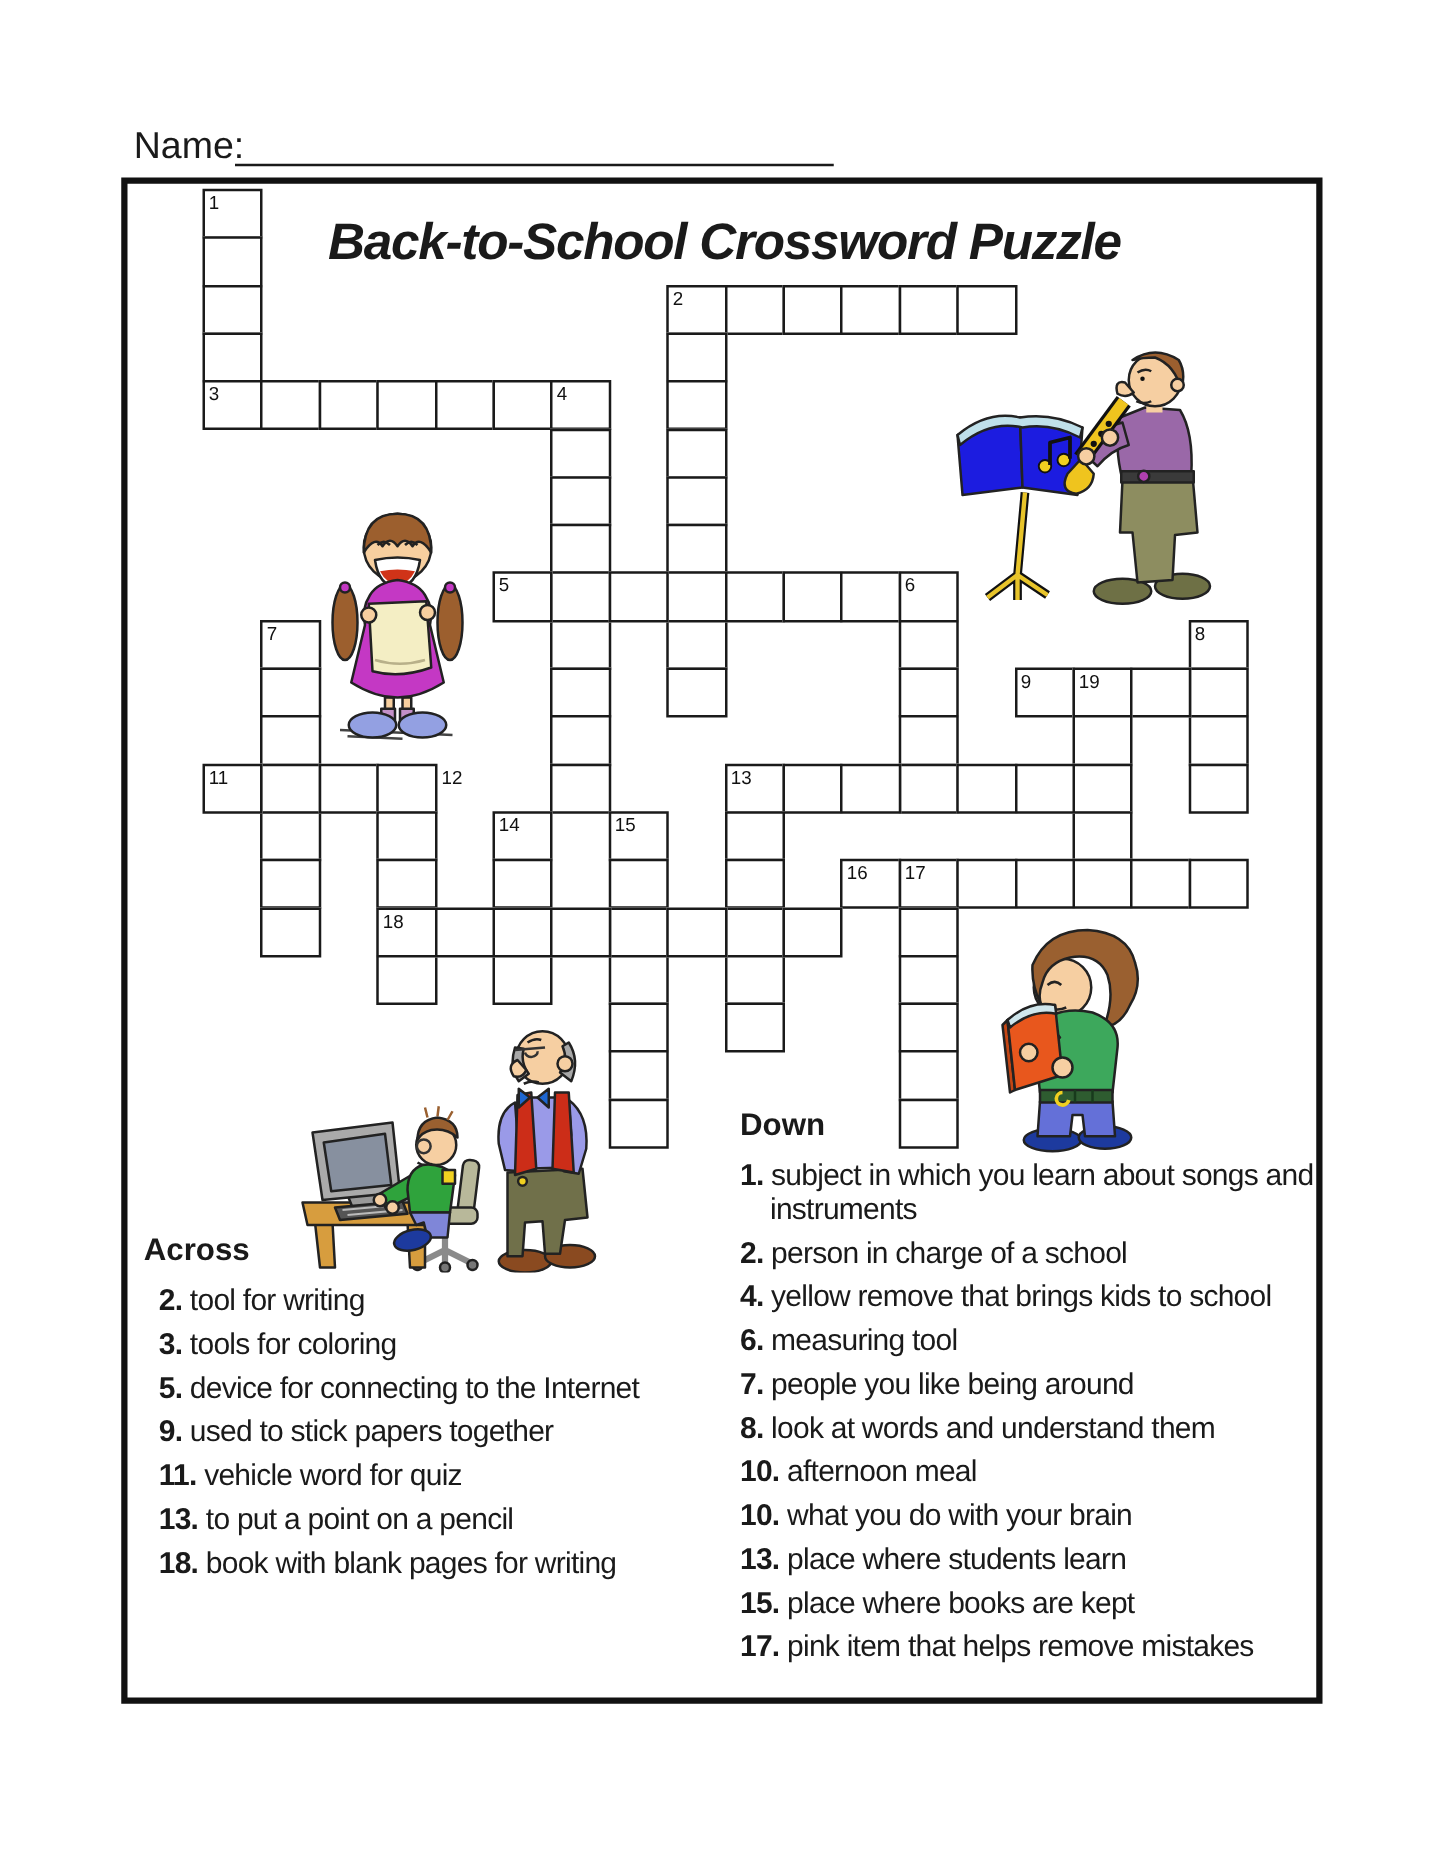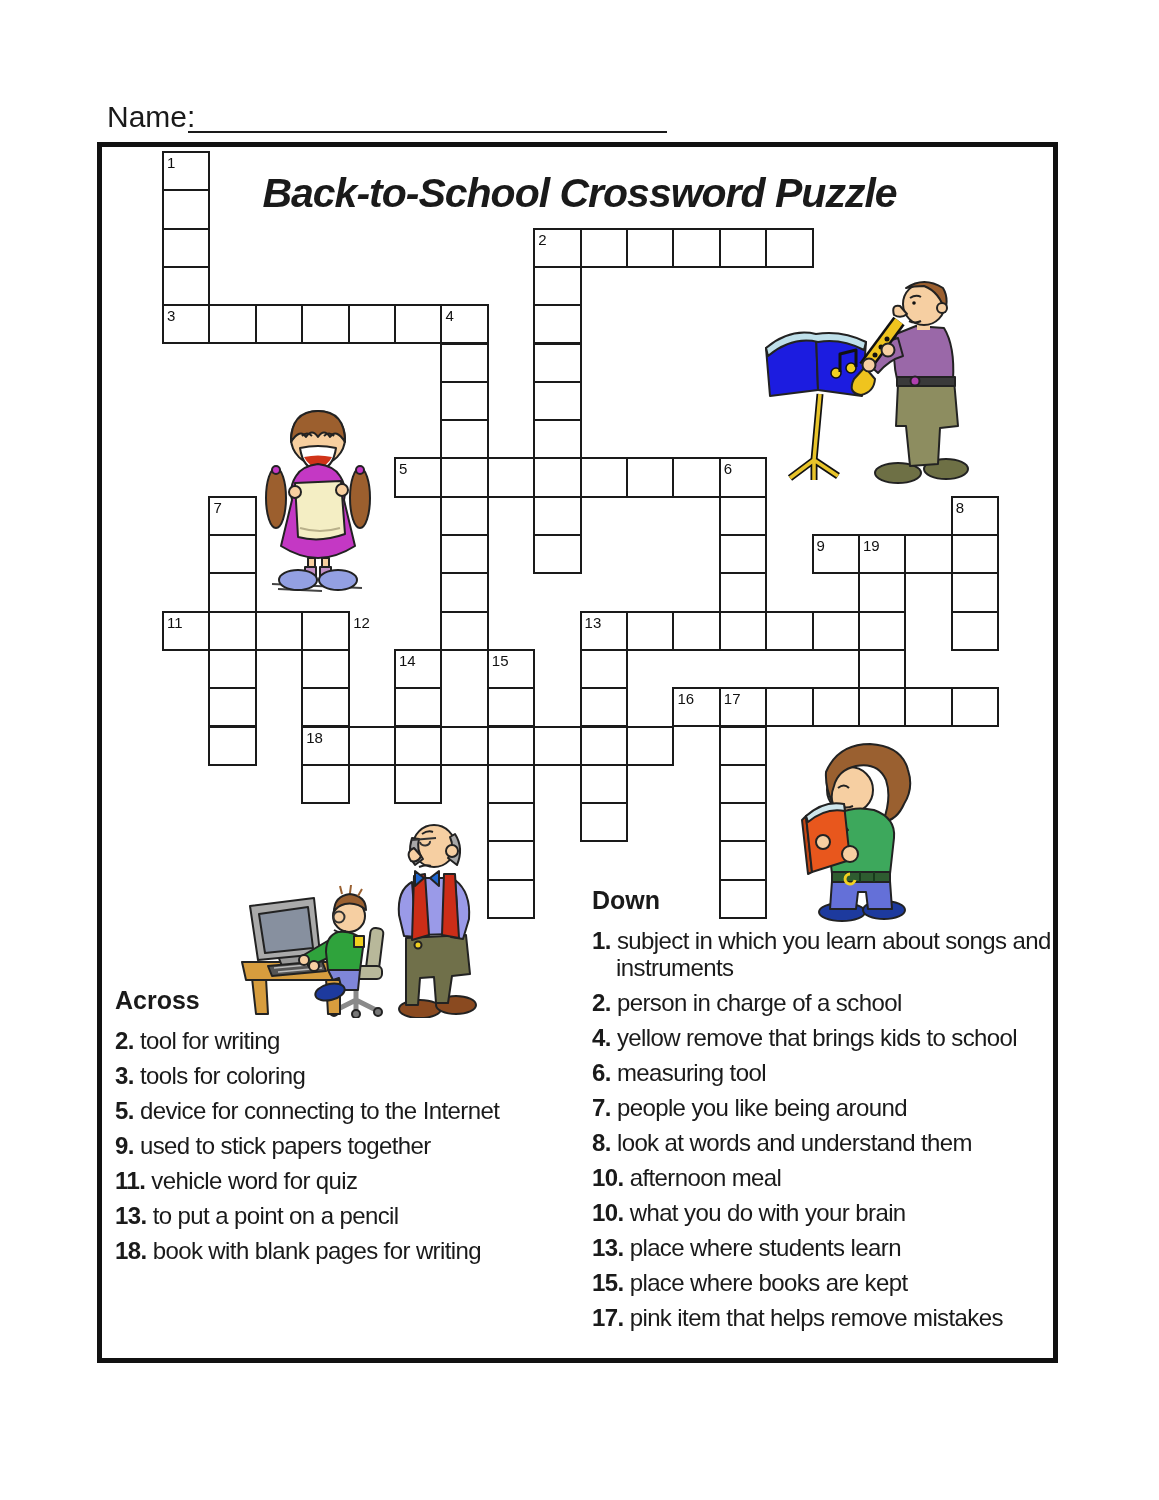--- a/index.html
+++ b/index.html
@@ -12,21 +12,21 @@
   .sheet-border{position:absolute;left:97px;top:142px;width:961px;height:1221px;border:5px solid #111;box-sizing:border-box;}
   .sheet-title{position:absolute;left:97px;top:150px;width:965px;text-align:center;
     font-size:41px;font-weight:bold;font-style:italic;letter-spacing:-1px;white-space:nowrap;margin-top:20px;}
   .cell{position:absolute;width:48.4px;height:40.3px;border:2px solid #1a1a1a;
     box-sizing:border-box;background:#fff;}
   .cellnum{position:absolute;font-size:15px;line-height:15px;color:#111;z-index:3;}
   .clues{position:absolute;font-size:24px;letter-spacing:-0.6px;}
   .clues .hdr{font-weight:bold;font-size:25px;margin-bottom:12px;letter-spacing:0;}
   .clue{white-space:pre;line-height:27px;margin-bottom:8px;}
   #across-clues{left:115px;top:986px;width:480px;}
-  #across-clues .clue{padding-left:30px;text-indent:-30px;}
+  #across-clues .clue{padding-left:30px;text-indent:-30px;margin-left:12px;}
   #down-clues{left:592px;top:886px;width:465px;}
   #down-clues .clue{padding-left:24px;text-indent:-24px;}
   .cnum{font-weight:bold;}
   .art{position:absolute;}
   .art svg{display:block;}
 </style>
 </head>
 <body>
 
 <div class="name-label">Name:</div>

